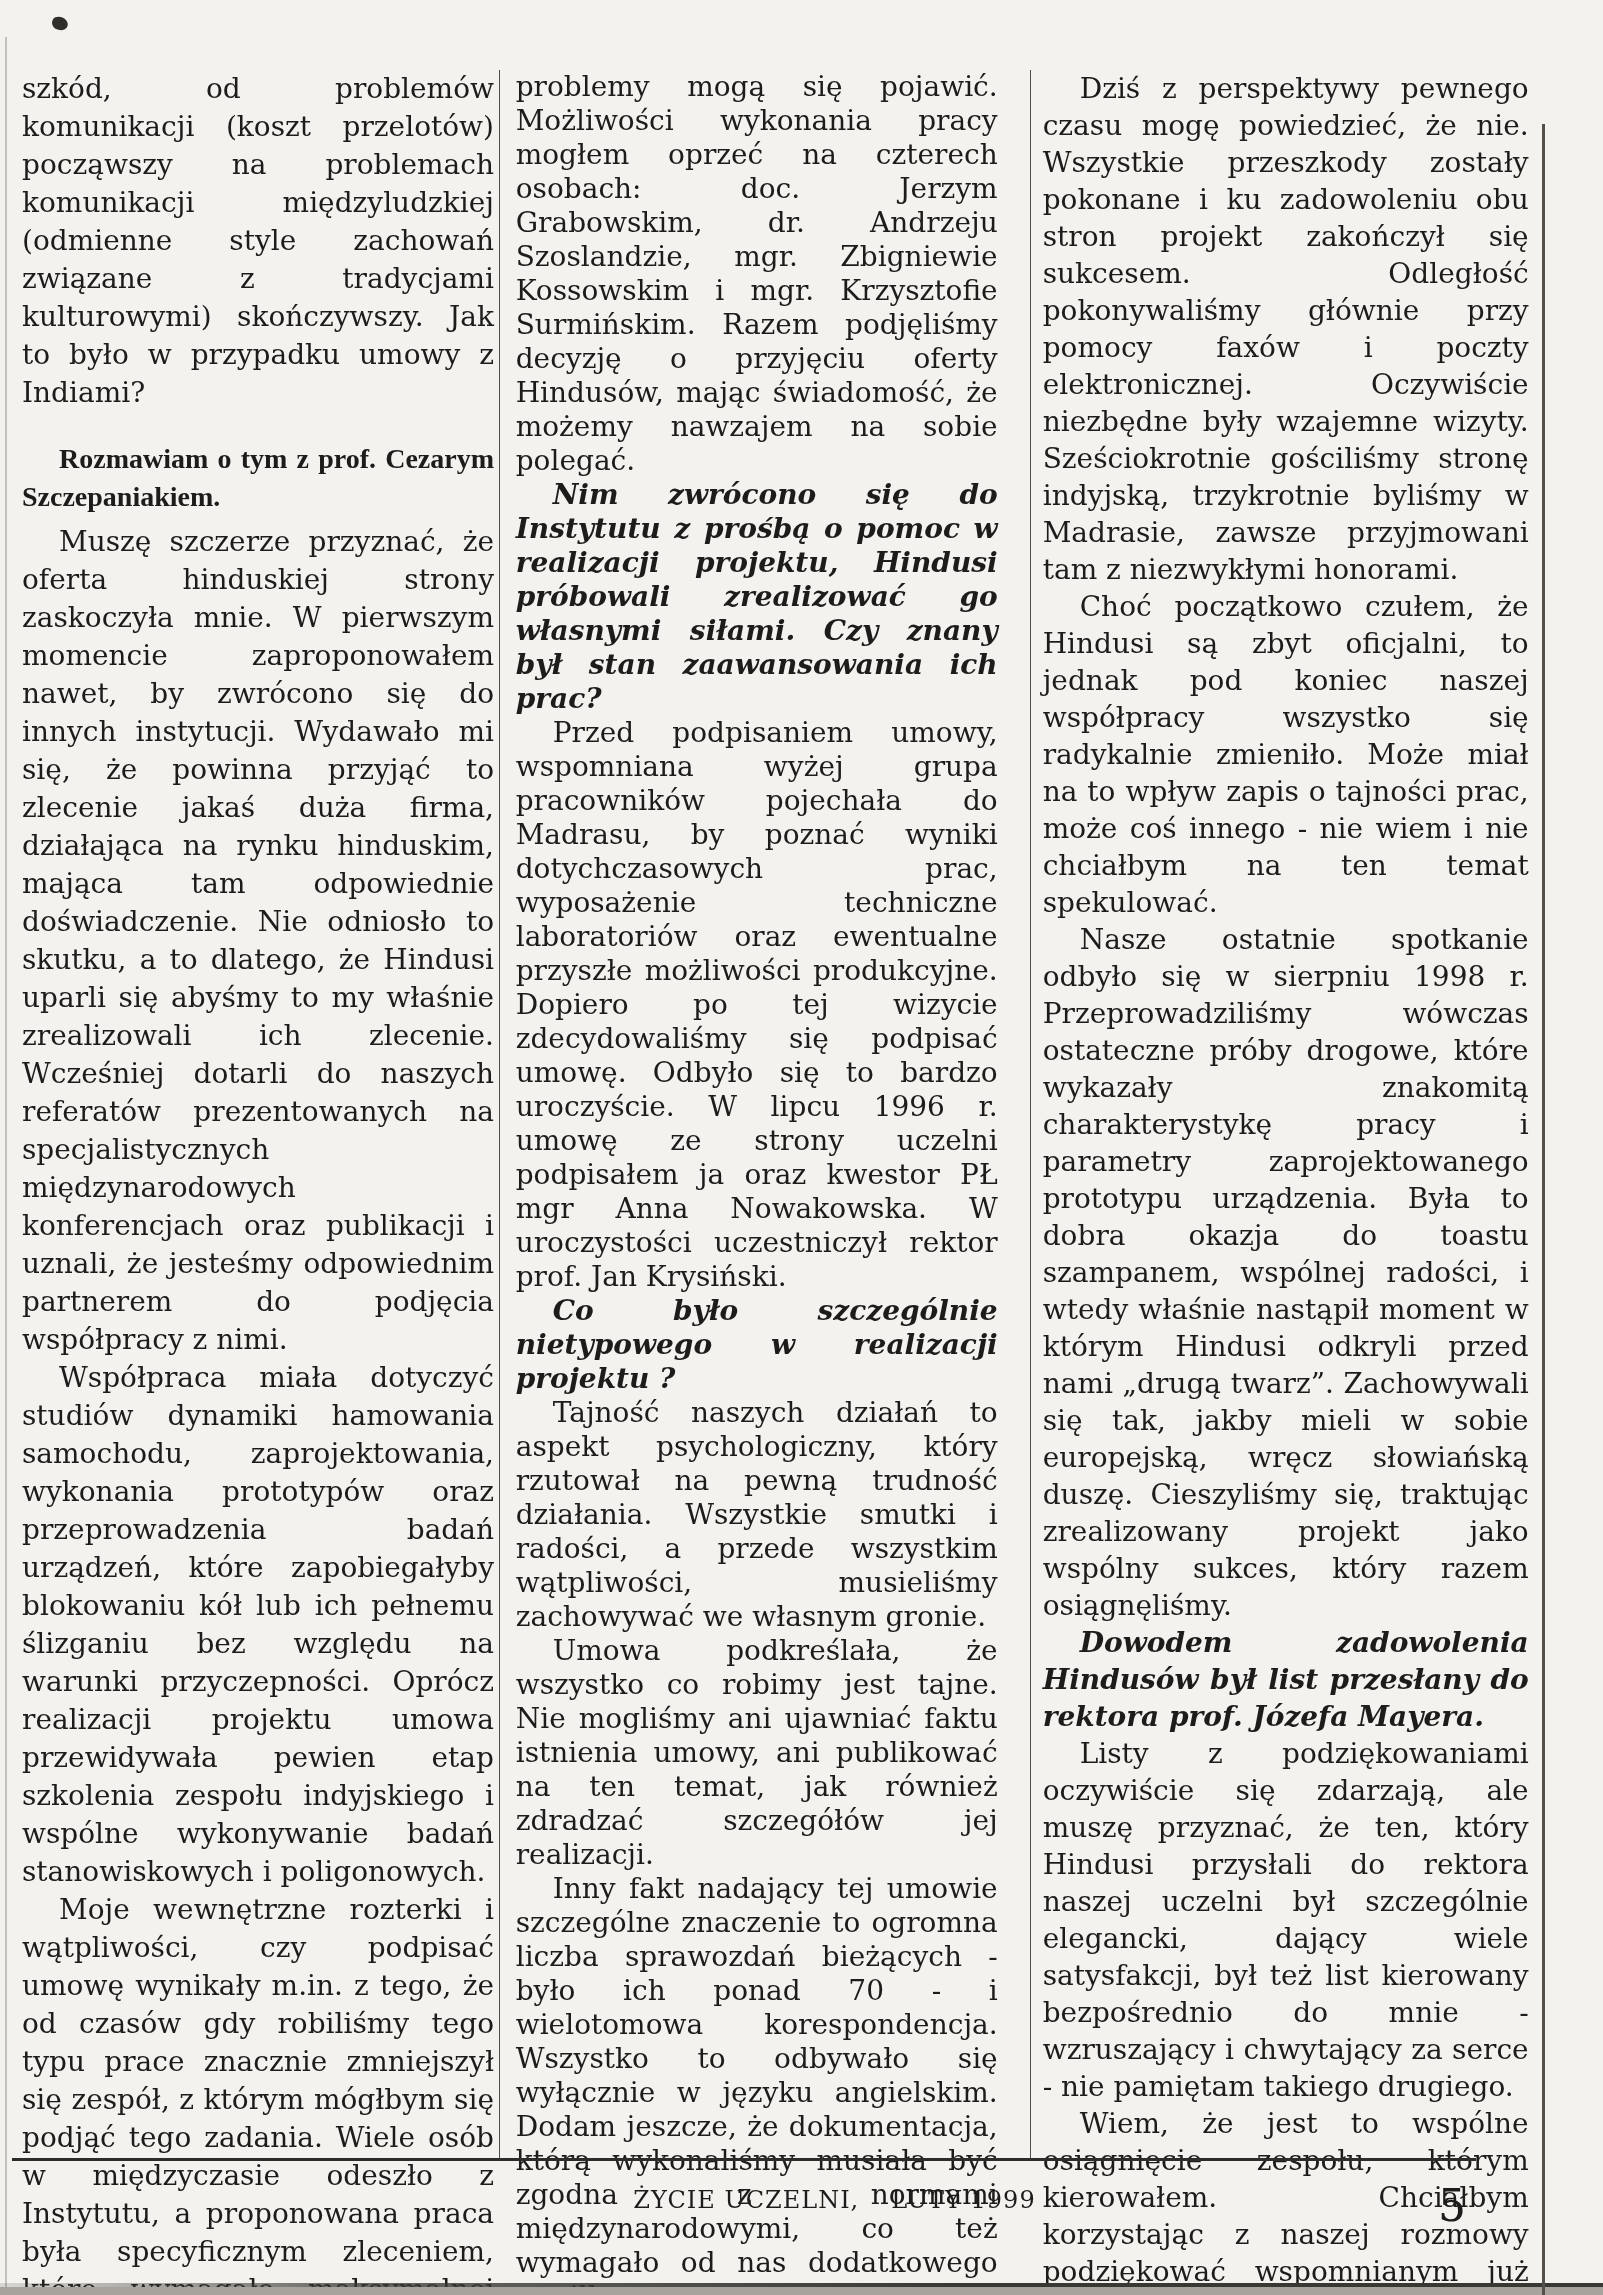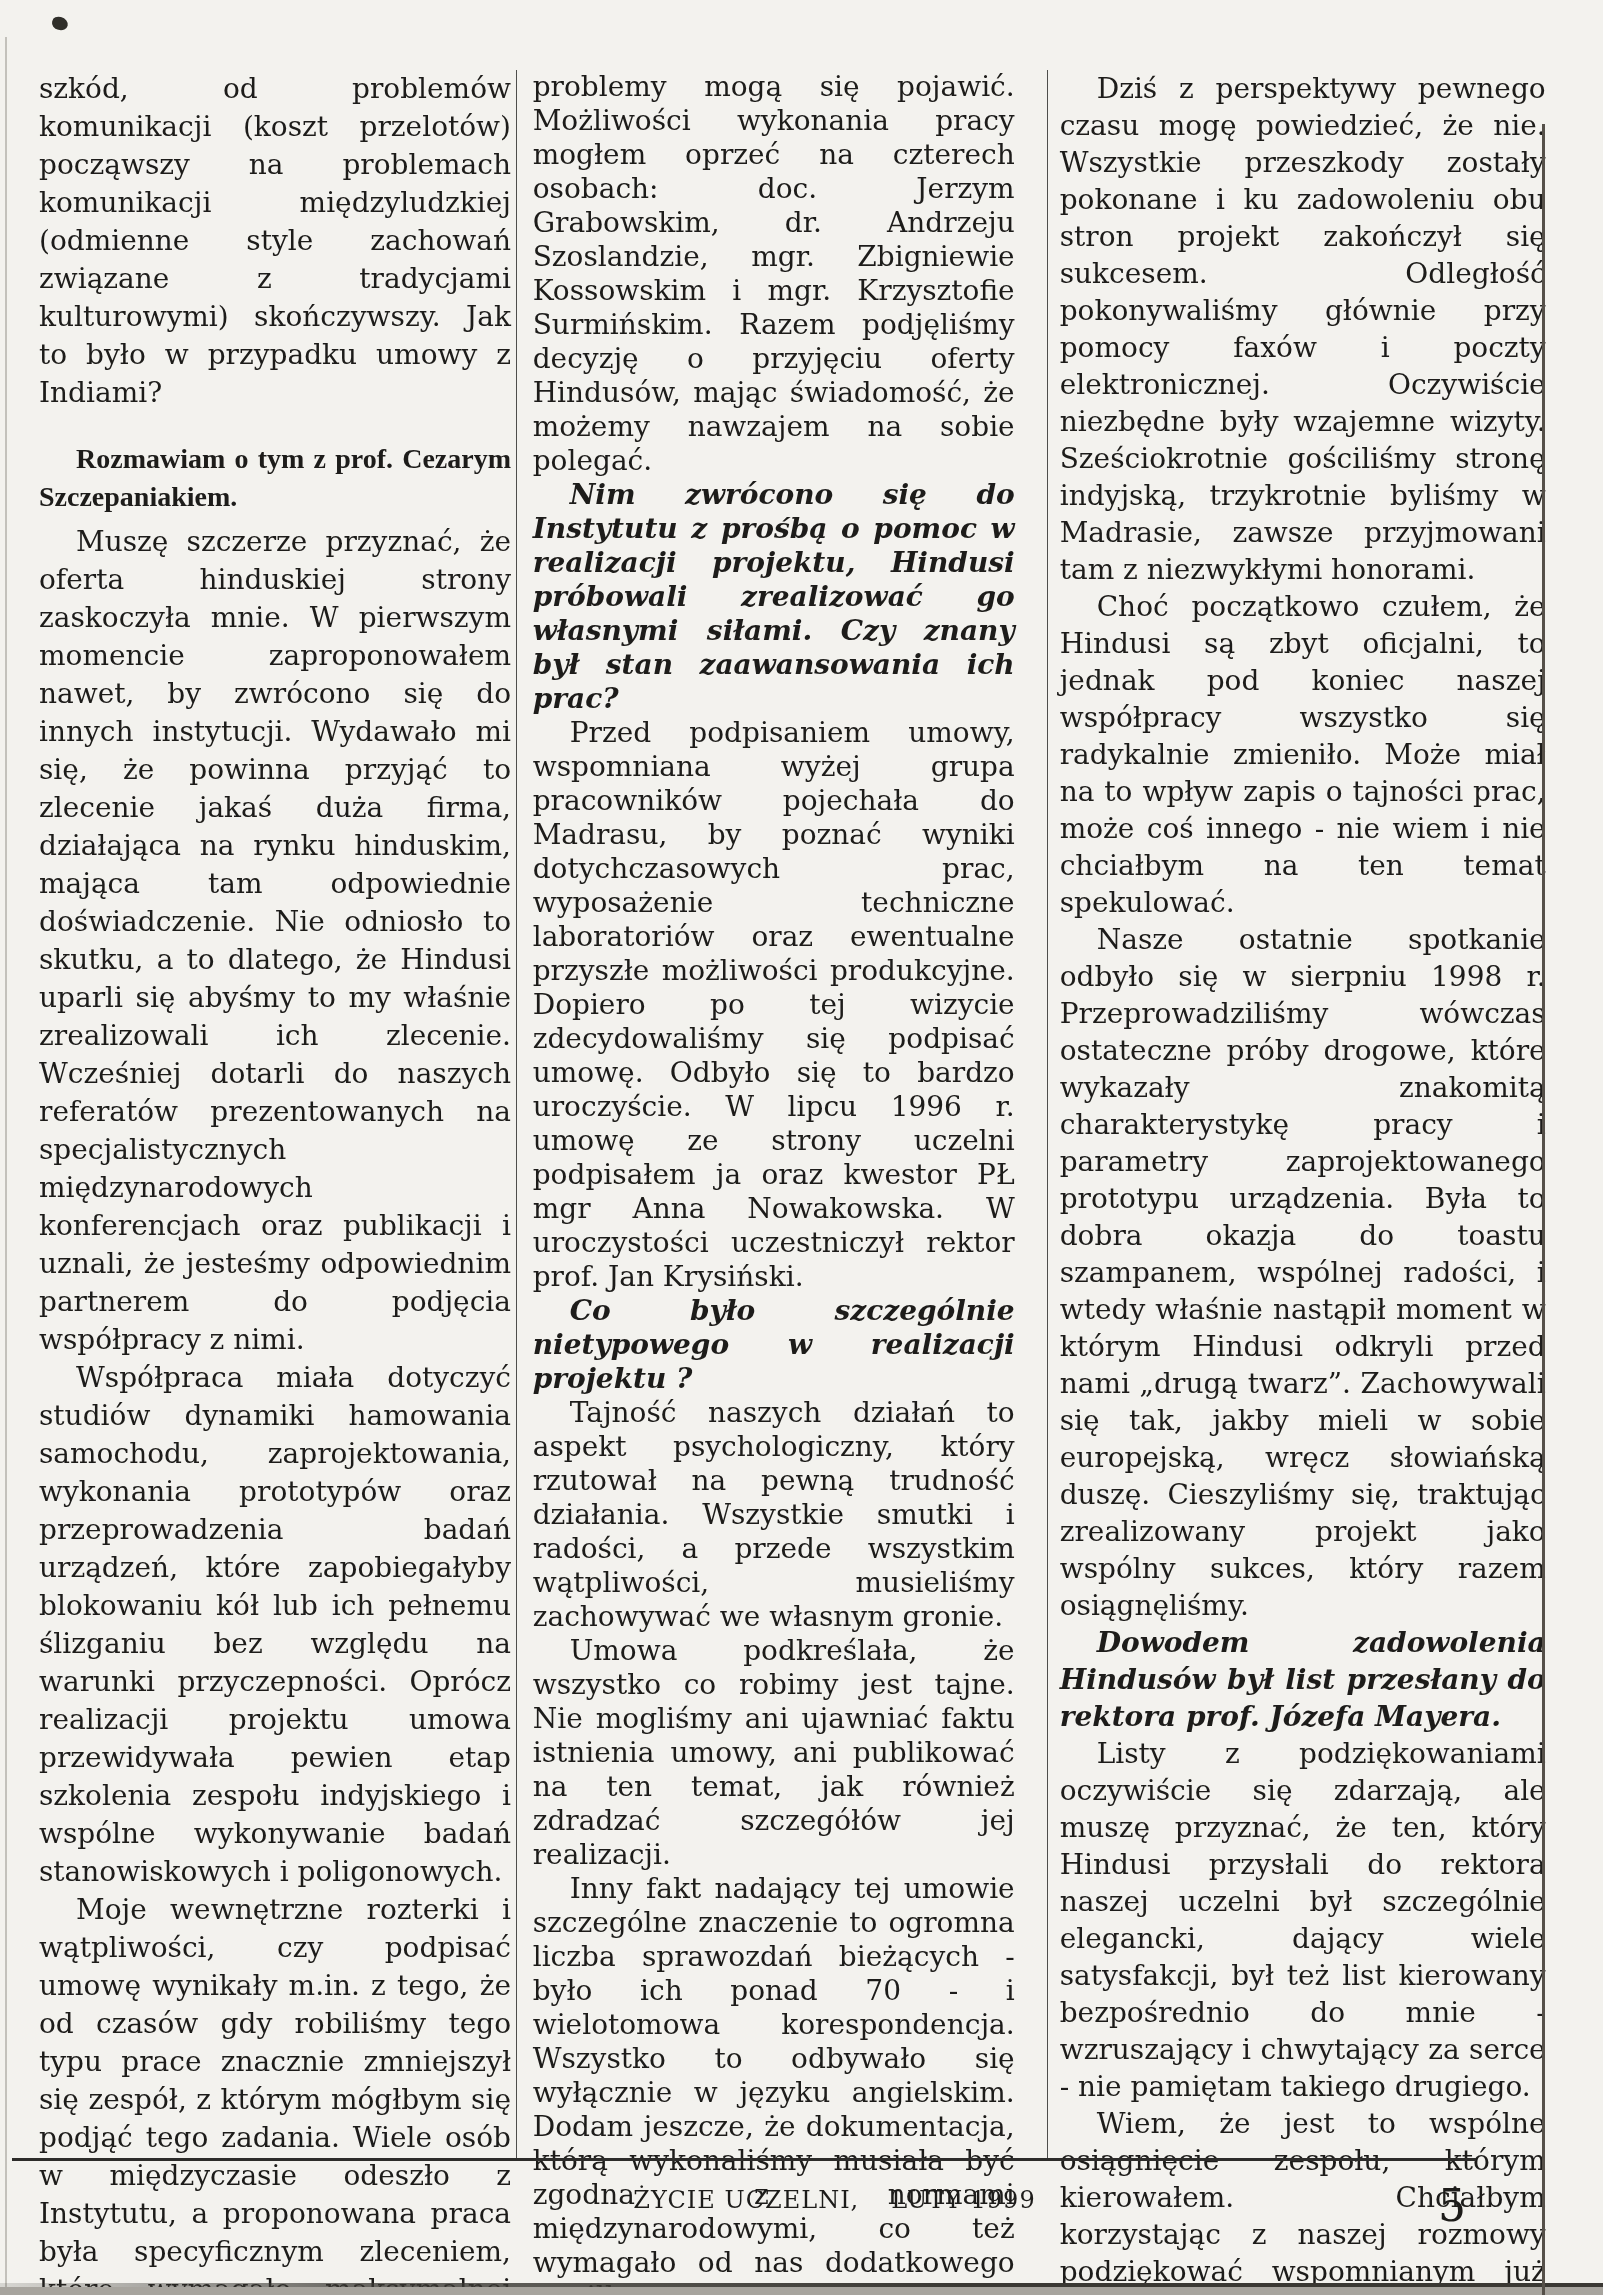--- a/index.html
+++ b/index.html
@@ -19,21 +19,21 @@
   
   .edge-left   { position:absolute; left:5.4px;  top:37px;  width:2px;  height:2255px; background:#c3c1bb; }
   .edge-right  { position:absolute; left:1542px; top:124px; width:3.3px; height:2171px; background:#555049; }
   .edge-bottom { position:absolute; left:0; top:2283px; width:1603px; height:4px;
                  background:linear-gradient(90deg, rgba(58,56,51,0.15), rgba(58,56,51,0.75) 22%, #3a3833 60%); }
   .edge-under  { position:absolute; left:0; top:2287px; width:1603px; height:8.7px; background:#a7a49e; }
   .speck { position:absolute; left:52px; top:17.4px; width:16px; height:12.7px; background:#15130f;
            border-radius:45% 55% 50% 50%; transform:rotate(14deg); opacity:.88; }
 
   
-  .columns { position:absolute; left:39px; top:70px; height:2089px; display:flex; }
+  .columns { position:absolute; left:22px; top:70px; height:2089px; display:flex; }
   .col { text-align:justify; font-size:28px; }
   .col p { margin:0; text-indent:37px; }
   .col p.noindent { text-indent:0; }
   .col1 { width:472px; padding-right:4.7px;  border-right:1.3px solid #4e4e4c; line-height:38px; }
   .col2 { width:482px; padding-left:16px; padding-right:32px; border-right:1.3px solid #4e4e4c; line-height:34px; }
   .col3 { width:486px; padding-left:12px; line-height:37px; }
 
   .lead-in  { font-weight:bold; margin:28px 0 6.7px 0 !important;font-family:Liberation Serif, serif; }
   .question { font-weight:bold; font-style:italic; }
 

